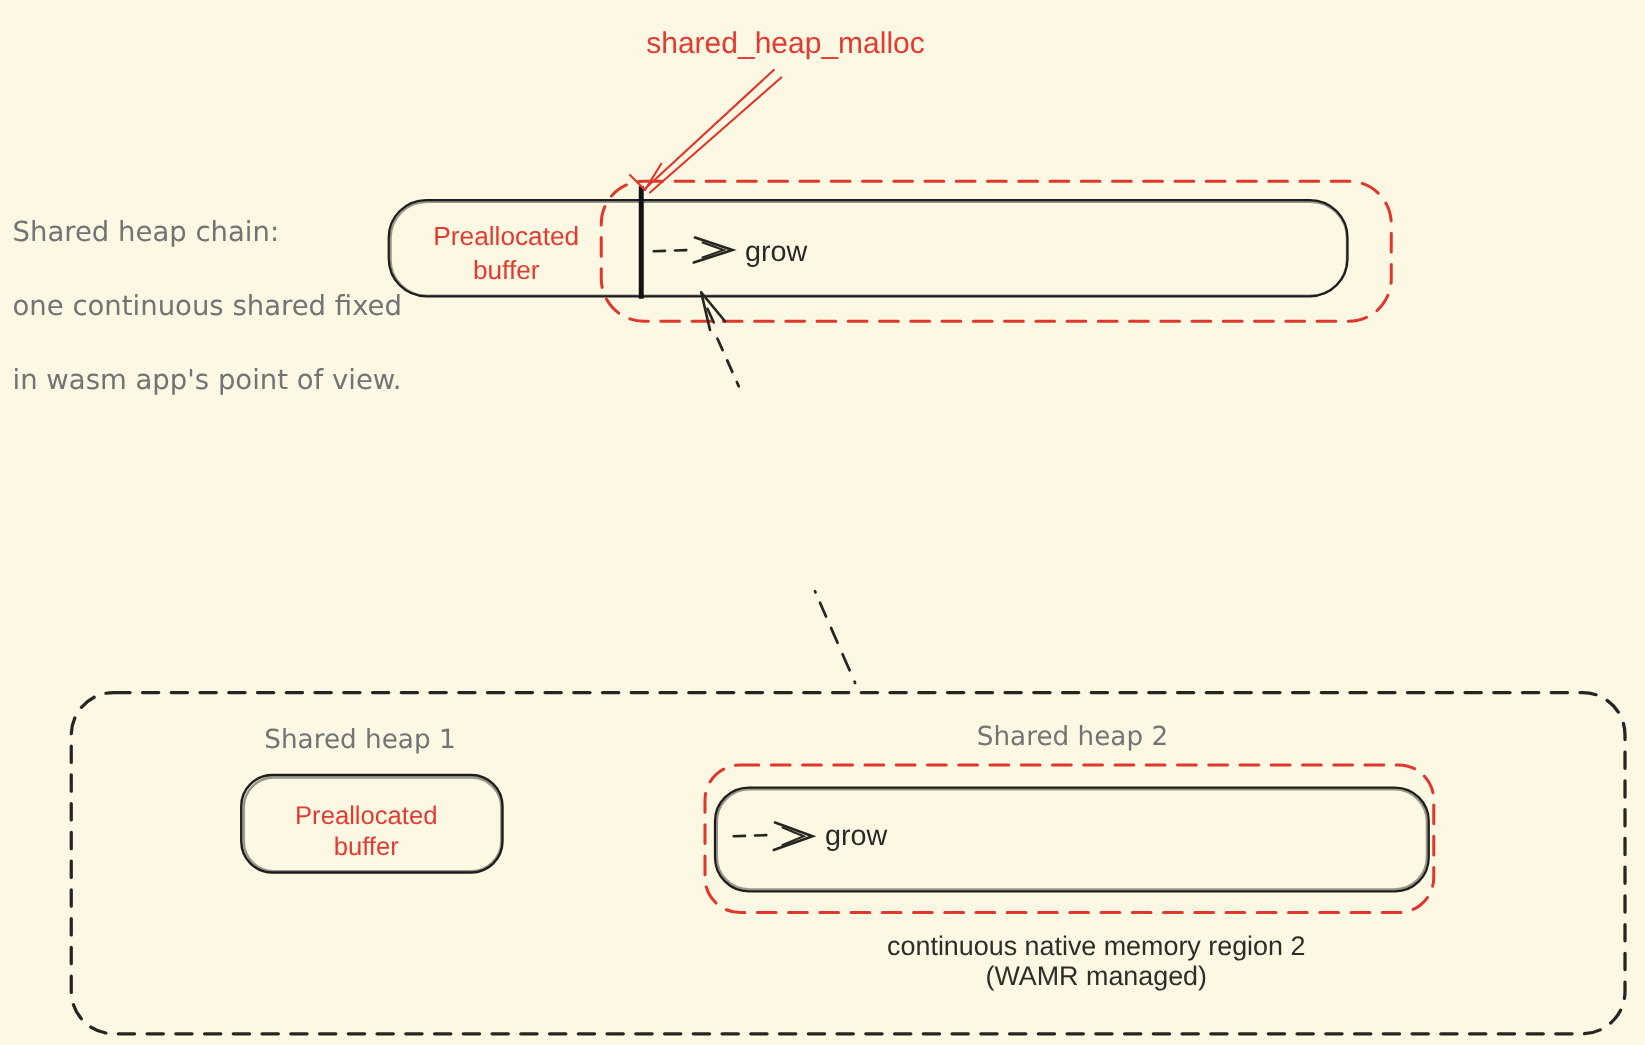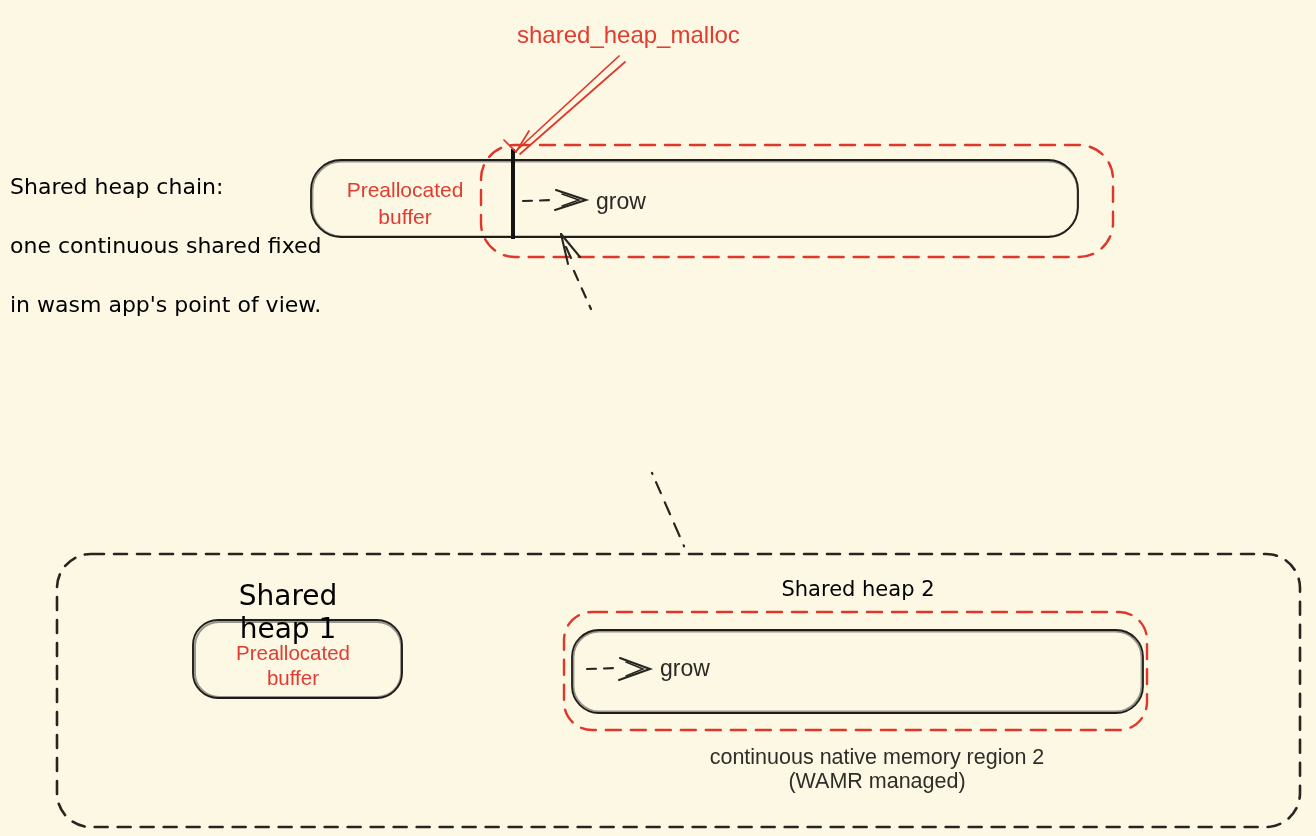--- a/index.html
+++ b/index.html
@@ -1,29 +1,29 @@
 <!DOCTYPE html>
 <html><head>
 <meta charset="utf-8">
 <style>
   html,body{margin:0;padding:0;background:#FCF8E4;}
   .canvas{position:relative;width:1316px;height:836px;background:#FCF8E4;overflow:hidden;
           font-family:"Liberation Sans",sans-serif;}
   svg.overlay{position:absolute;left:0;top:0;width:1316px;height:836px;}
   .t{position:absolute;white-space:pre-line;z-index:5;}
-  .hand{font-family:"DejaVu Sans",sans-serif;color:#000000;}
+  .hand{font-family:"DejaVu Sans",sans-serif;color:#737373;}
   .plain{font-family:"Liberation Sans",sans-serif;color:#2E2D28;}
   .red{color:#E23B30;}
   .center{text-align:center;}
   #intro{left:10px;top:142px;font-size:22px;line-height:29.5px;}
   #malloc{left:517px;top:21px;width:222px;font-size:24px;}
   #buf-main{left:329px;top:176px;width:152px;font-size:21px;line-height:27px;}
   #grow1{left:596px;top:188px;font-size:23px;color:#2A2925;}
   #note{left:477px;top:316px;width:302px;font-size:22px;line-height:31px;}
-  #h1-title{left:208px;top:579px;width:160px;font-size:28px;}
+  #h1-title{left:208px;top:579px;width:160px;font-size:21px;}
   #buf-small{left:218px;top:640px;width:150px;font-size:20.5px;line-height:25px;}
   #cap1{left:112px;top:719px;width:370px;font-size:21.5px;line-height:24px;}
   #h2-title{left:768px;top:577px;width:180px;font-size:21px;}
   #grow2{left:660px;top:655px;font-size:23px;color:#2A2925;}
   #cap2{left:692px;top:745px;width:370px;font-size:21.5px;line-height:24px;}
 </style>
 </head>
 <body>
 
 <div class="canvas">

